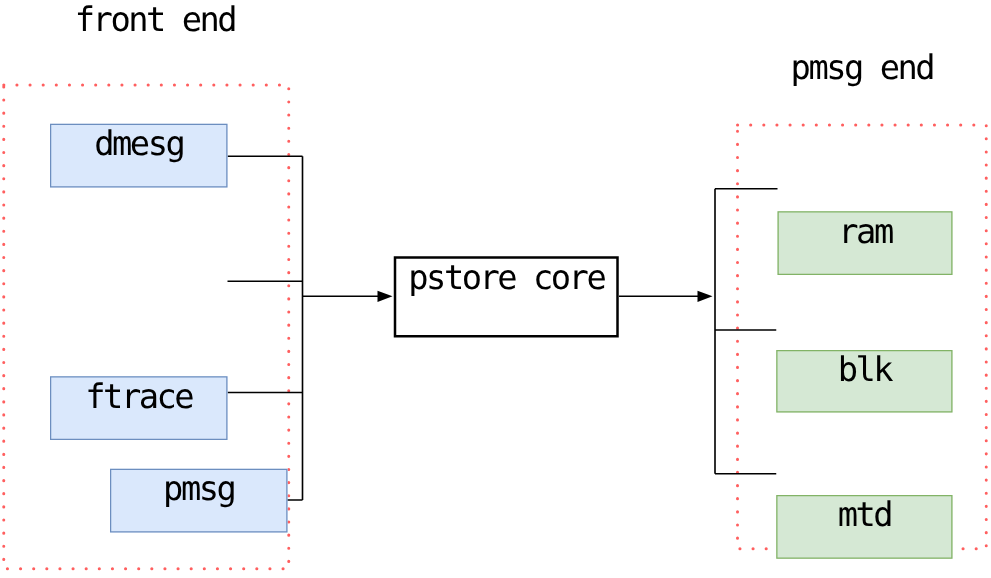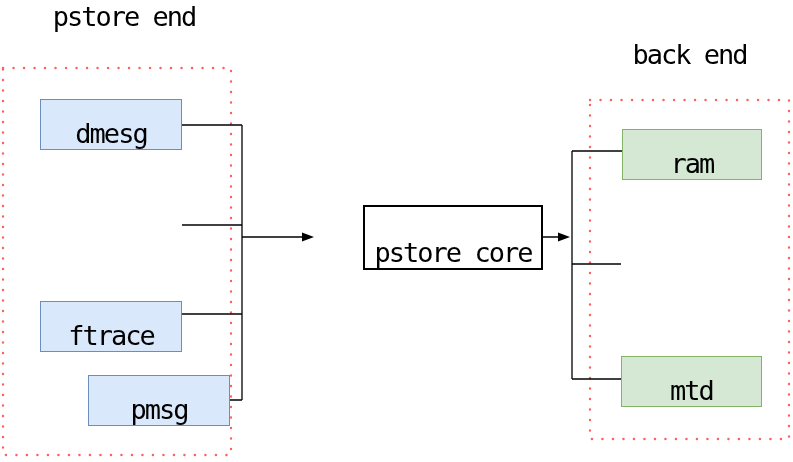--- a/index.html
+++ b/index.html
@@ -38,29 +38,29 @@
     font-size:27px;
     letter-spacing:-2px;
     line-height:32px;
     text-align:center;
     white-space:nowrap;
   }
   .node{
     position:absolute;
     box-sizing:border-box;
     display:flex;
-    align-items:flex-end;
+    align-items:flex-start;
     justify-content:center;
     font-size:27px;
     letter-spacing:-2px;
     white-space:nowrap;
   }
   .node-front{background:var(--front-node-fill);border:1.5px solid var(--front-node-border);}
-  .node-back{background:var(--back-node-fill);border:1.5px solid var(--back-node-border);}
-  .node-core{background:var(--core-fill);border:2px solid var(--core-border);margin-left:48px;}
+  .node-back{background:var(--back-node-fill);border:1.5px solid var(--back-node-border);margin-top:40px;}
+  .node-core{background:var(--core-fill);border:2px solid var(--core-border);}
 </style>
 </head>
 <body>
 
 <div class="canvas">
 
   <svg class="wires" viewBox="0 0 793 462">
 
     <rect class="group-rect" x="3" y="68" width="228" height="387"></rect>
     <rect class="group-rect" x="590" y="100" width="199" height="339"></rect>
@@ -76,37 +76,40 @@
 
     <path class="edge" d="M495 237 H559"></path>
     <polygon class="arrowhead" points="570,237 558,232.5 558,241.5"></polygon>
 
     <path class="edge" d="M572 151 V379"></path>
     <path class="edge" d="M572 151 H622"></path>
     <path class="edge" d="M572 264 H621"></path>
     <path class="edge" d="M572 379 H621"></path>
   </svg>
 
-  <div class="group-title" style="left:3px;top:1px;width:242px;">pstore end</div>
-  <div class="group-title" style="left:590px;top:39px;width:199px;">back end</div>
+  <div class="group-title" style="left:3px;top:1px;width:242px;">front end</div>
+  <div class="group-title" style="left:590px;top:39px;width:199px;">pmsg end</div>
 
   <div class="node node-front" style="left:40px;top:99px;width:142px;height:51px;">
     <span>dmesg</span>
   </div>
   <div class="node node-front" style="left:40px;top:289px;width:142px;height:51px;margin-top:12px;">
     <span>ftrace</span>
   </div>
   <div class="node node-front" style="left:40px;top:375px;width:142px;height:51px;margin-left:48px;">
     <span>pmsg</span>
   </div>
 
   <div class="node node-core" style="left:315px;top:205px;width:180px;height:65px;">
     <span>pstore core</span>
   </div>
 
   <div class="node node-back" style="left:622px;top:129px;width:140px;height:51px;">
     <span>ram</span>
   </div>
+  <div class="node node-back" style="left:621px;top:240px;width:141px;height:50px;">
+    <span>blk</span>
+  </div>
   <div class="node node-back" style="left:621px;top:356px;width:141px;height:51px;">
     <span>mtd</span>
   </div>
 
 </div>
 
 </body></html>

